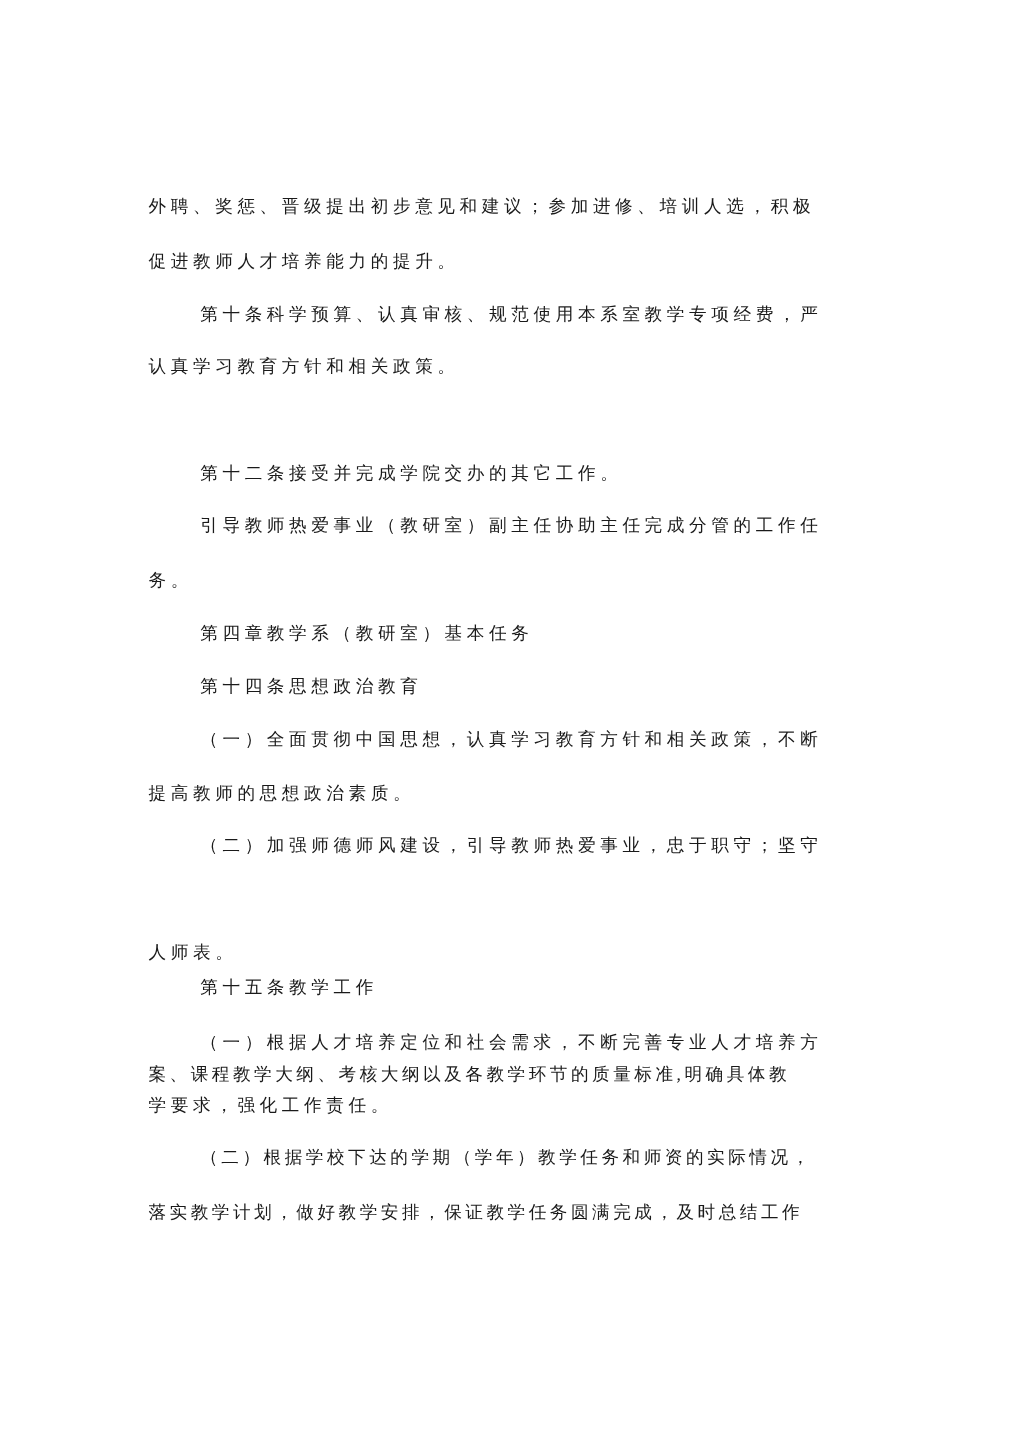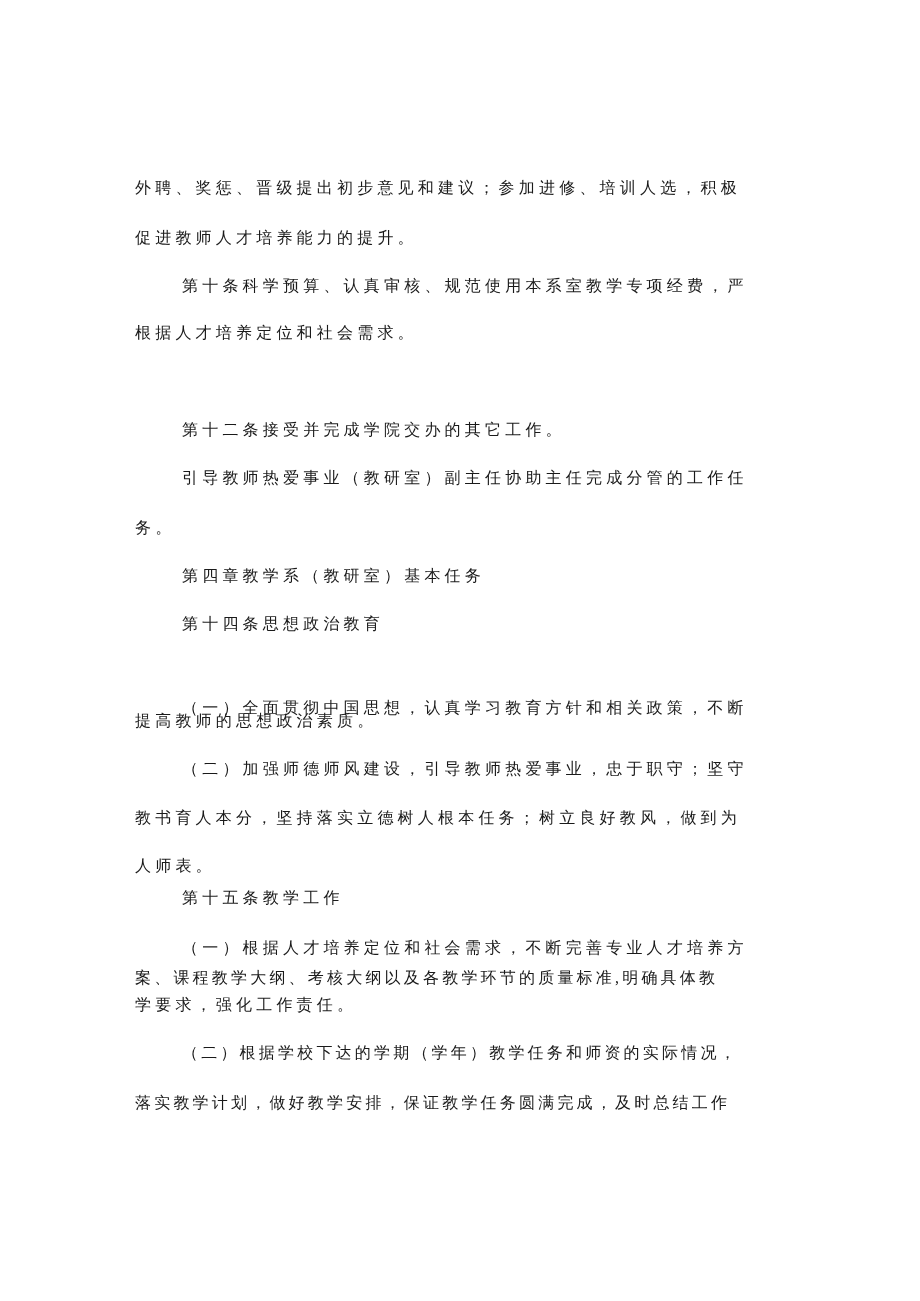--- a/index.html
+++ b/index.html
@@ -11,30 +11,29 @@
     .indent { left: 182px; }
     .tight { letter-spacing: 3.2px; font-family: Liberation Serif, serif; }
   </style>
 </head>
 <body>
 
 <div class="page">
   <div class="line" style="top:176px">外聘、奖惩、晋级提出初步意见和建议；参加进修、培训人选，积极</div>
   <div class="line" style="top:226px">促进教师人才培养能力的提升。</div>
   <div class="line indent" style="top:274px">第十条科学预算、认真审核、规范使用本系室教学专项经费，严</div>
-  <div class="line" style="top:321px">根据人才培养定位和社会需求。</div>
+  <div class="line" style="top:321px">认真学习教育方针和相关政策。</div>
   <div class="line indent" style="top:418px">第十二条接受并完成学院交办的其它工作。</div>
   <div class="line indent" style="top:466px">引导教师热爱事业（教研室）副主任协助主任完成分管的工作任</div>
   <div class="line" style="top:516px">务。</div>
   <div class="line indent" style="top:564px">第四章教学系（教研室）基本任务</div>
   <div class="line indent" style="top:612px">第十四条思想政治教育</div>
-  <div class="line indent" style="top:696px">（一）全面贯彻中国思想，认真学习教育方针和相关政策，不断</div>
+  <div class="line indent" style="top:660px">（一）全面贯彻中国思想，认真学习教育方针和相关政策，不断</div>
   <div class="line" style="top:709px">提高教师的思想政治素质。</div>
   <div class="line indent" style="top:757px">（二）加强师德师风建设，引导教师热爱事业，忠于职守；坚守</div>
-  <div class="line" style="top:806px">教书育人本分，坚持落实立德树人根本任务；树立良好教风，做到为</div>
   <div class="line" style="top:854px">人师表。</div>
   <div class="line indent" style="top:886px">第十五条教学工作</div>
   <div class="line indent" style="top:936px">（一）根据人才培养定位和社会需求，不断完善专业人才培养方</div>
   <div class="line tight" style="top:966px">案、课程教学大纲、考核大纲以及各教学环节的质量标准,明确具体教</div>
   <div class="line" style="top:993px">学要求，强化工作责任。</div>
   <div class="line indent tight" style="top:1041px">（二）根据学校下达的学期（学年）教学任务和师资的实际情况，</div>
   <div class="line tight" style="top:1091px">落实教学计划，做好教学安排，保证教学任务圆满完成，及时总结工作</div>
 </div>
 
 </body></html>

